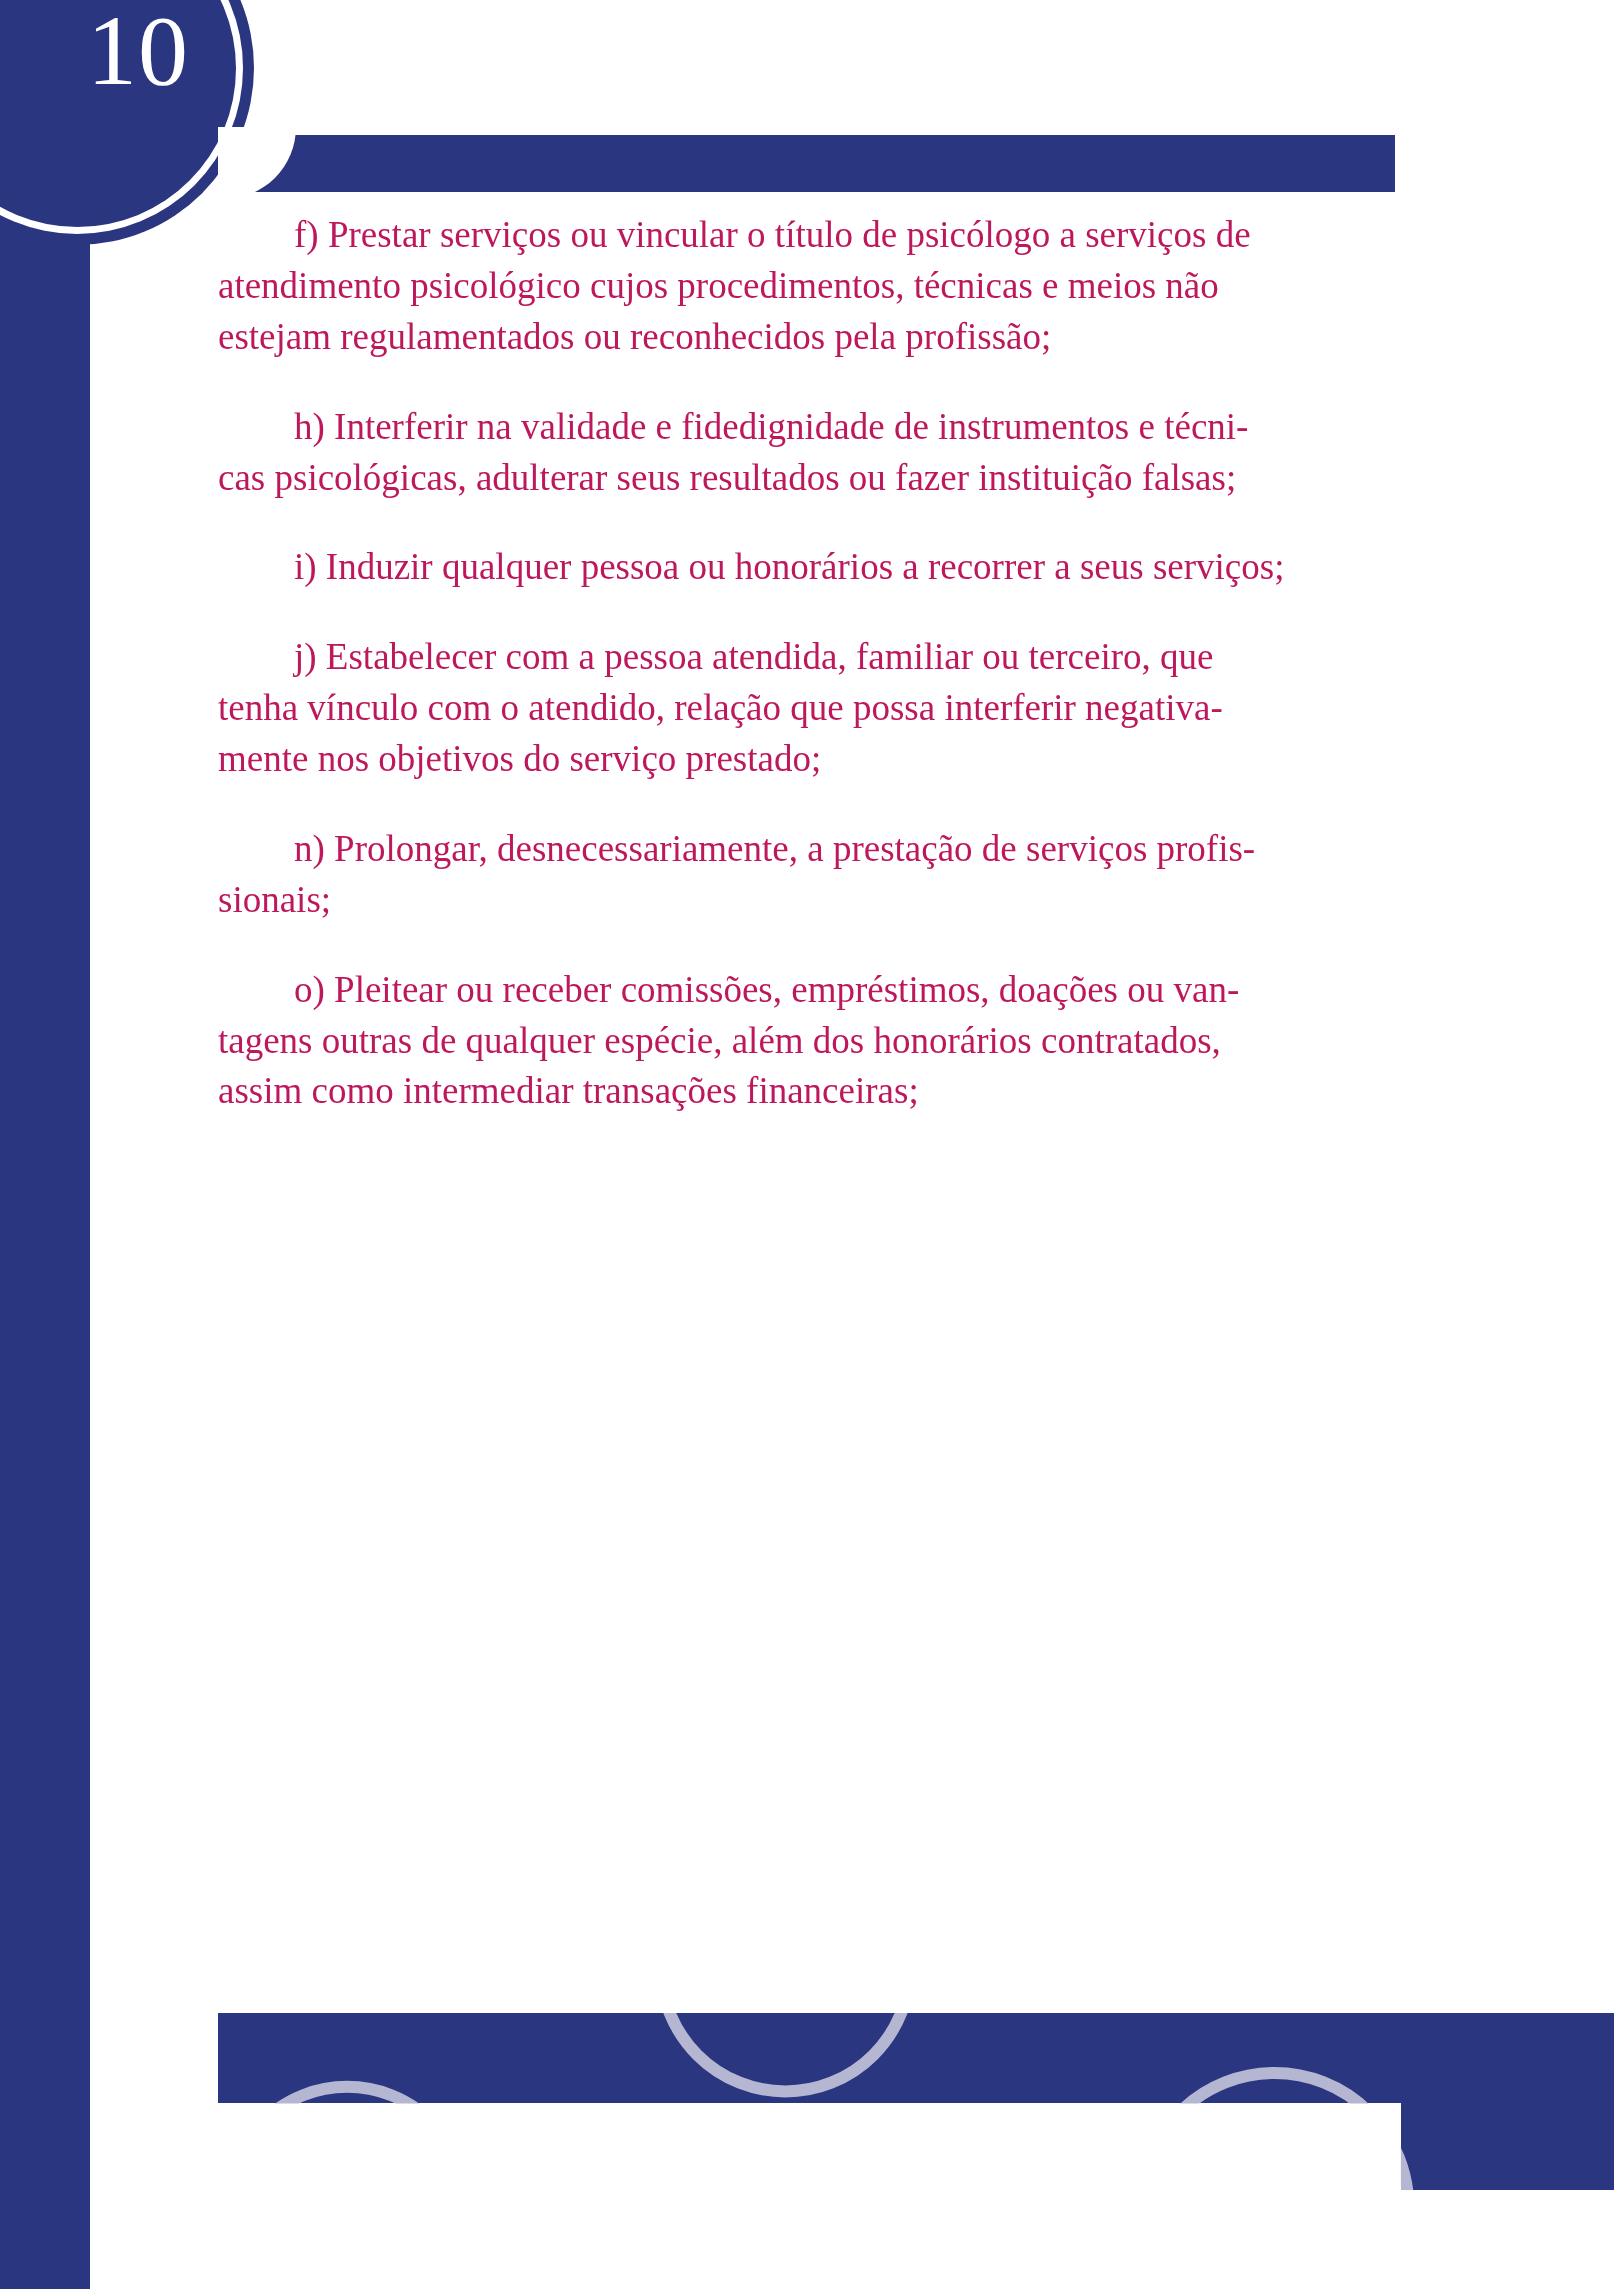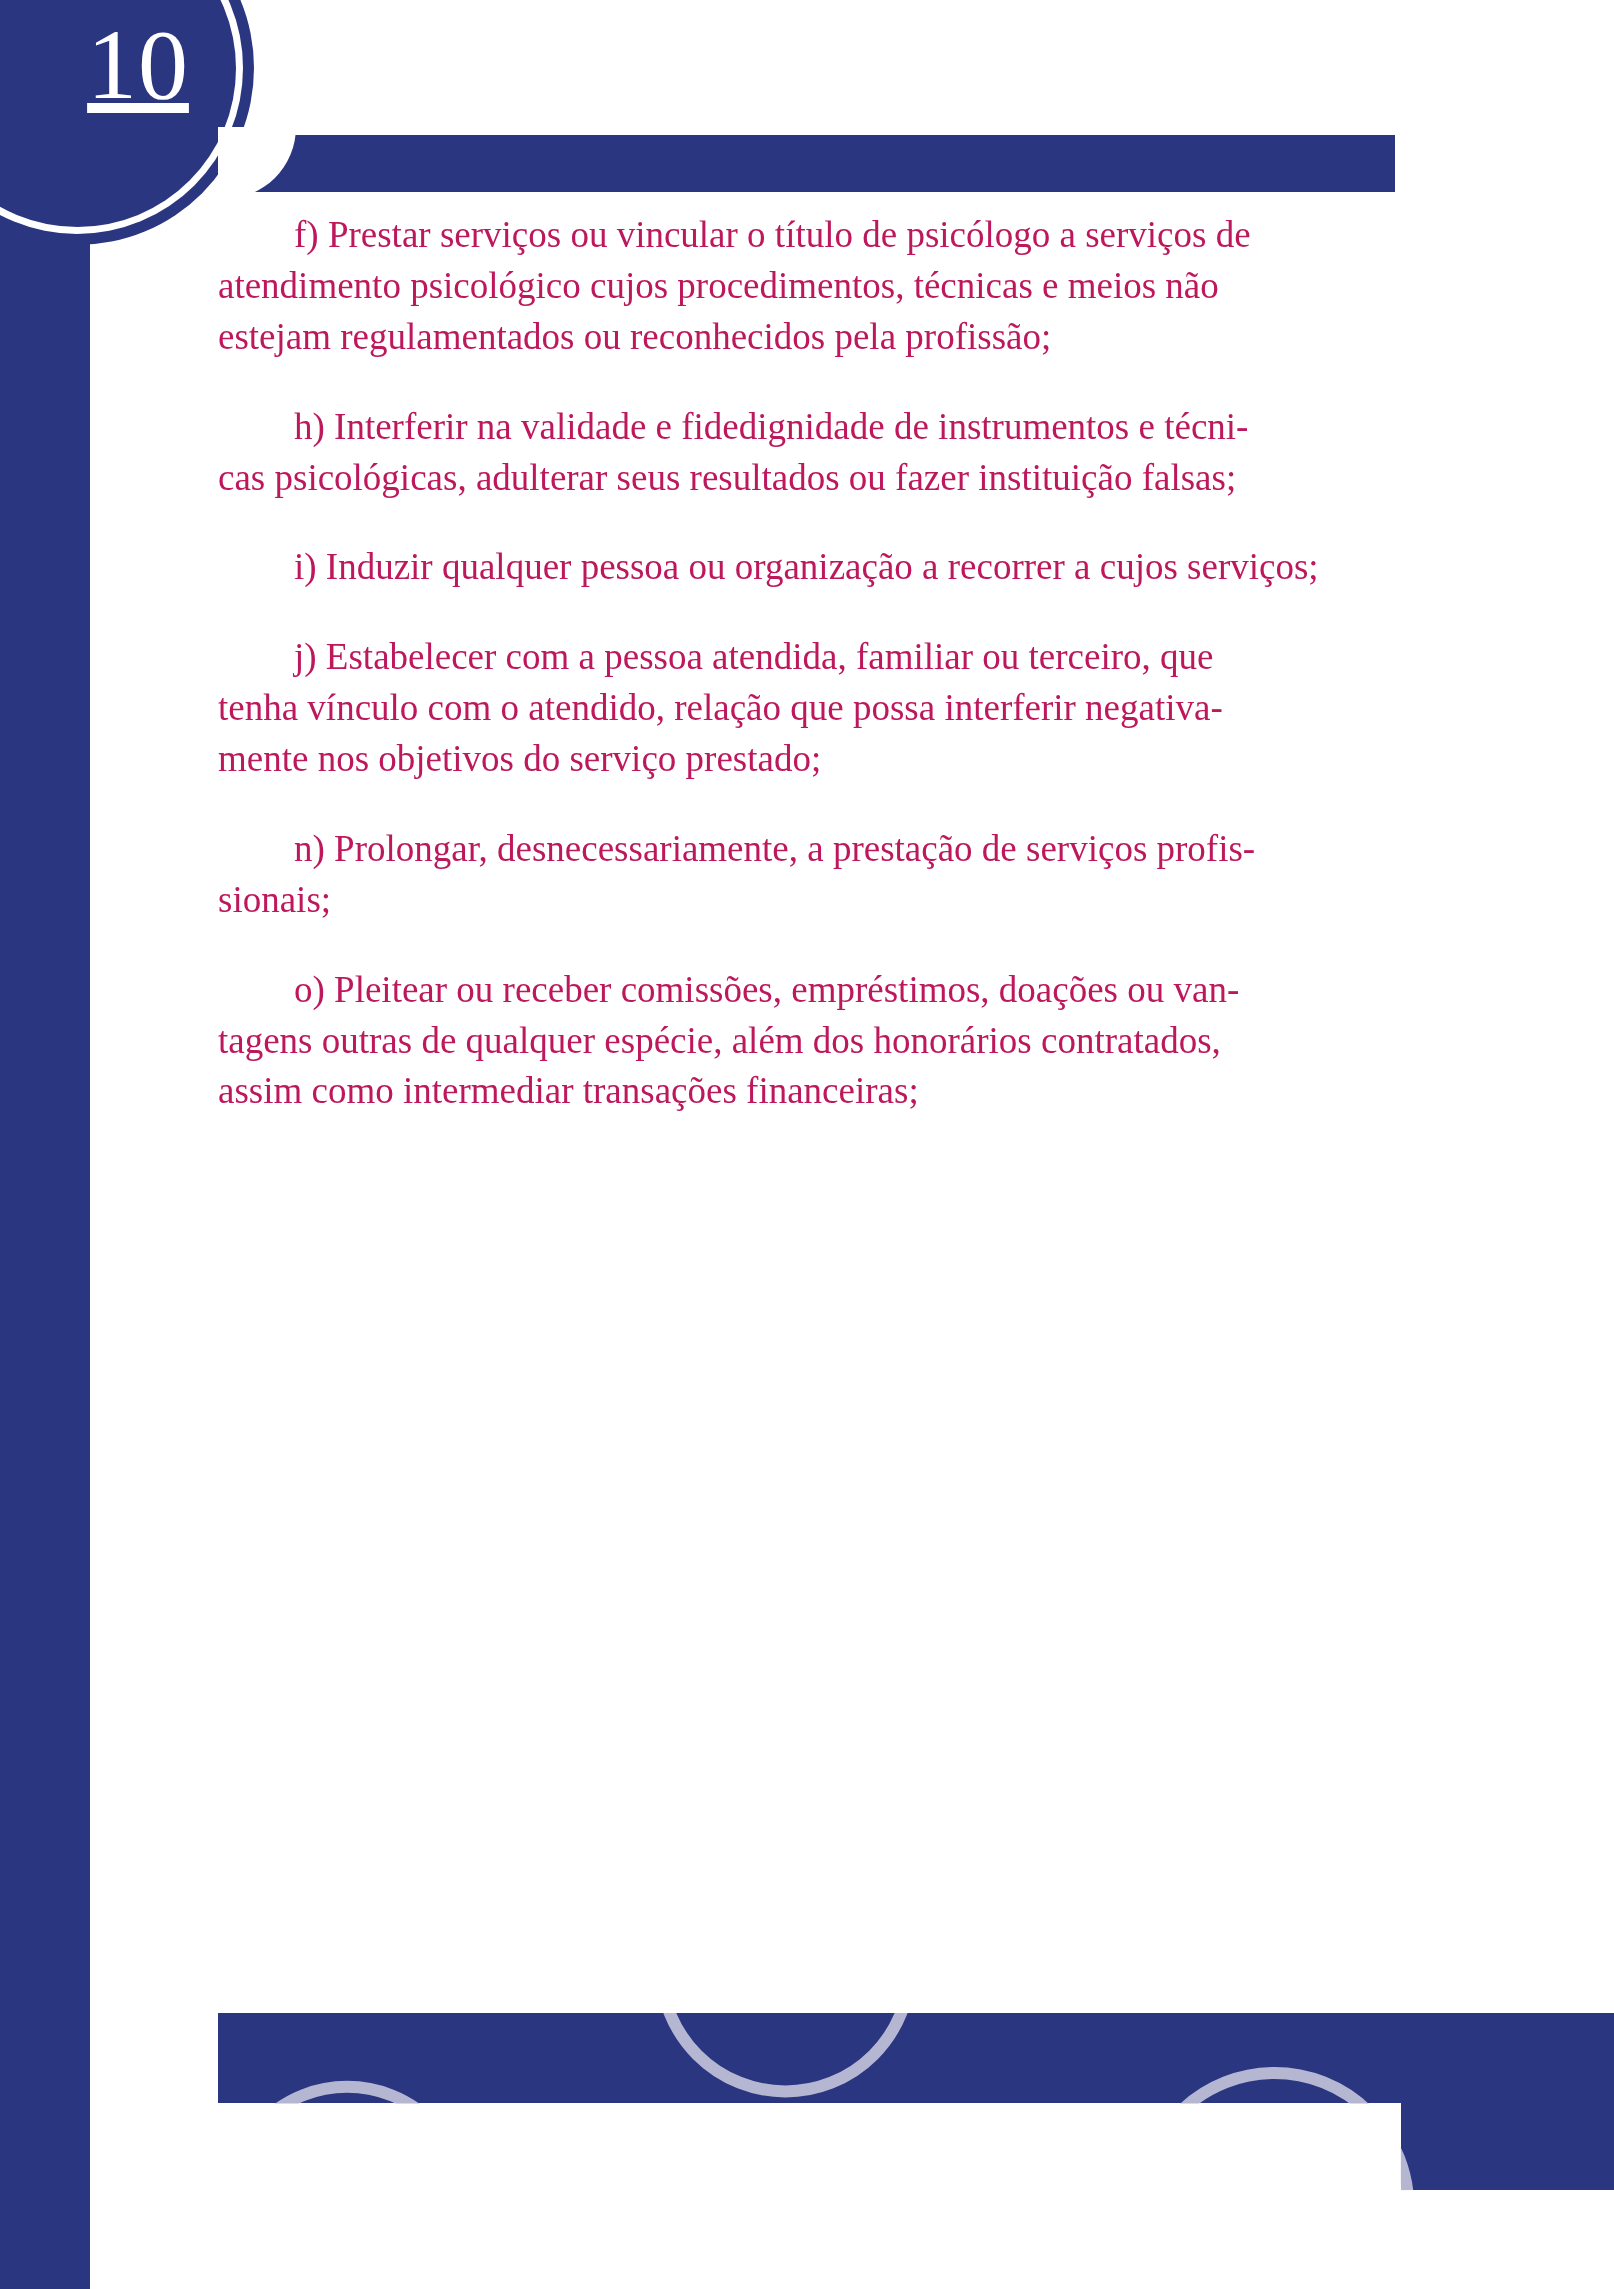--- a/index.html
+++ b/index.html
@@ -53,29 +53,28 @@
     left: -81px;
     top: -90px;
     width: 317px;
     height: 317px;
     border-radius: 50%;
     background: var(--navy, #2b3680);
   }
   .page-number {
     position: absolute;
     left: 55px;
-    top: 15px;
+    top: 1px;
     width: 166px;
     text-align: center;
     color: #ffffff;
     font-size: 100px;
     line-height: 1;
     font-family: "Liberation Serif", "DejaVu Serif", serif;
     letter-spacing: 0.9px;
-    text-decoration: underline;
   }
 
   
   .header-band {
     position: absolute;
     left: 247px;
     top: 135px;
     width: 1148px;
     height: 57px;
     background: var(--navy, #2b3680);
@@ -155,21 +154,21 @@
 
   <div class="header-band"></div>
   <div class="header-band-notch"></div>
 
   <div class="content">
     <p class="para">f) Prestar serviços ou vincular o título de psicólogo a serviços de
 atendimento psicológico cujos procedimentos, técnicas e meios não
 estejam regulamentados ou reconhecidos pela profissão;</p>
     <p class="para">h) Interferir na validade e fidedignidade de instrumentos e técni-
 cas psicológicas, adulterar seus resultados ou fazer instituição falsas;</p>
-    <p class="para">i) Induzir qualquer pessoa ou organização a recorrer a cujos serviços;</p>
+    <p class="para">i) Induzir qualquer pessoa ou honorários a recorrer a seus serviços;</p>
     <p class="para">j) Estabelecer com a pessoa atendida, familiar ou terceiro, que
 tenha vínculo com o atendido, relação que possa interferir negativa-
 mente nos objetivos do serviço prestado;</p>
     <p class="para">n) Prolongar, desnecessariamente, a prestação de serviços profis-
 sionais;</p>
     <p class="para">o) Pleitear ou receber comissões, empréstimos, doações ou van-
 tagens outras de qualquer espécie, além dos honorários contratados,
 assim como intermediar transações financeiras;</p>
   </div>
 

